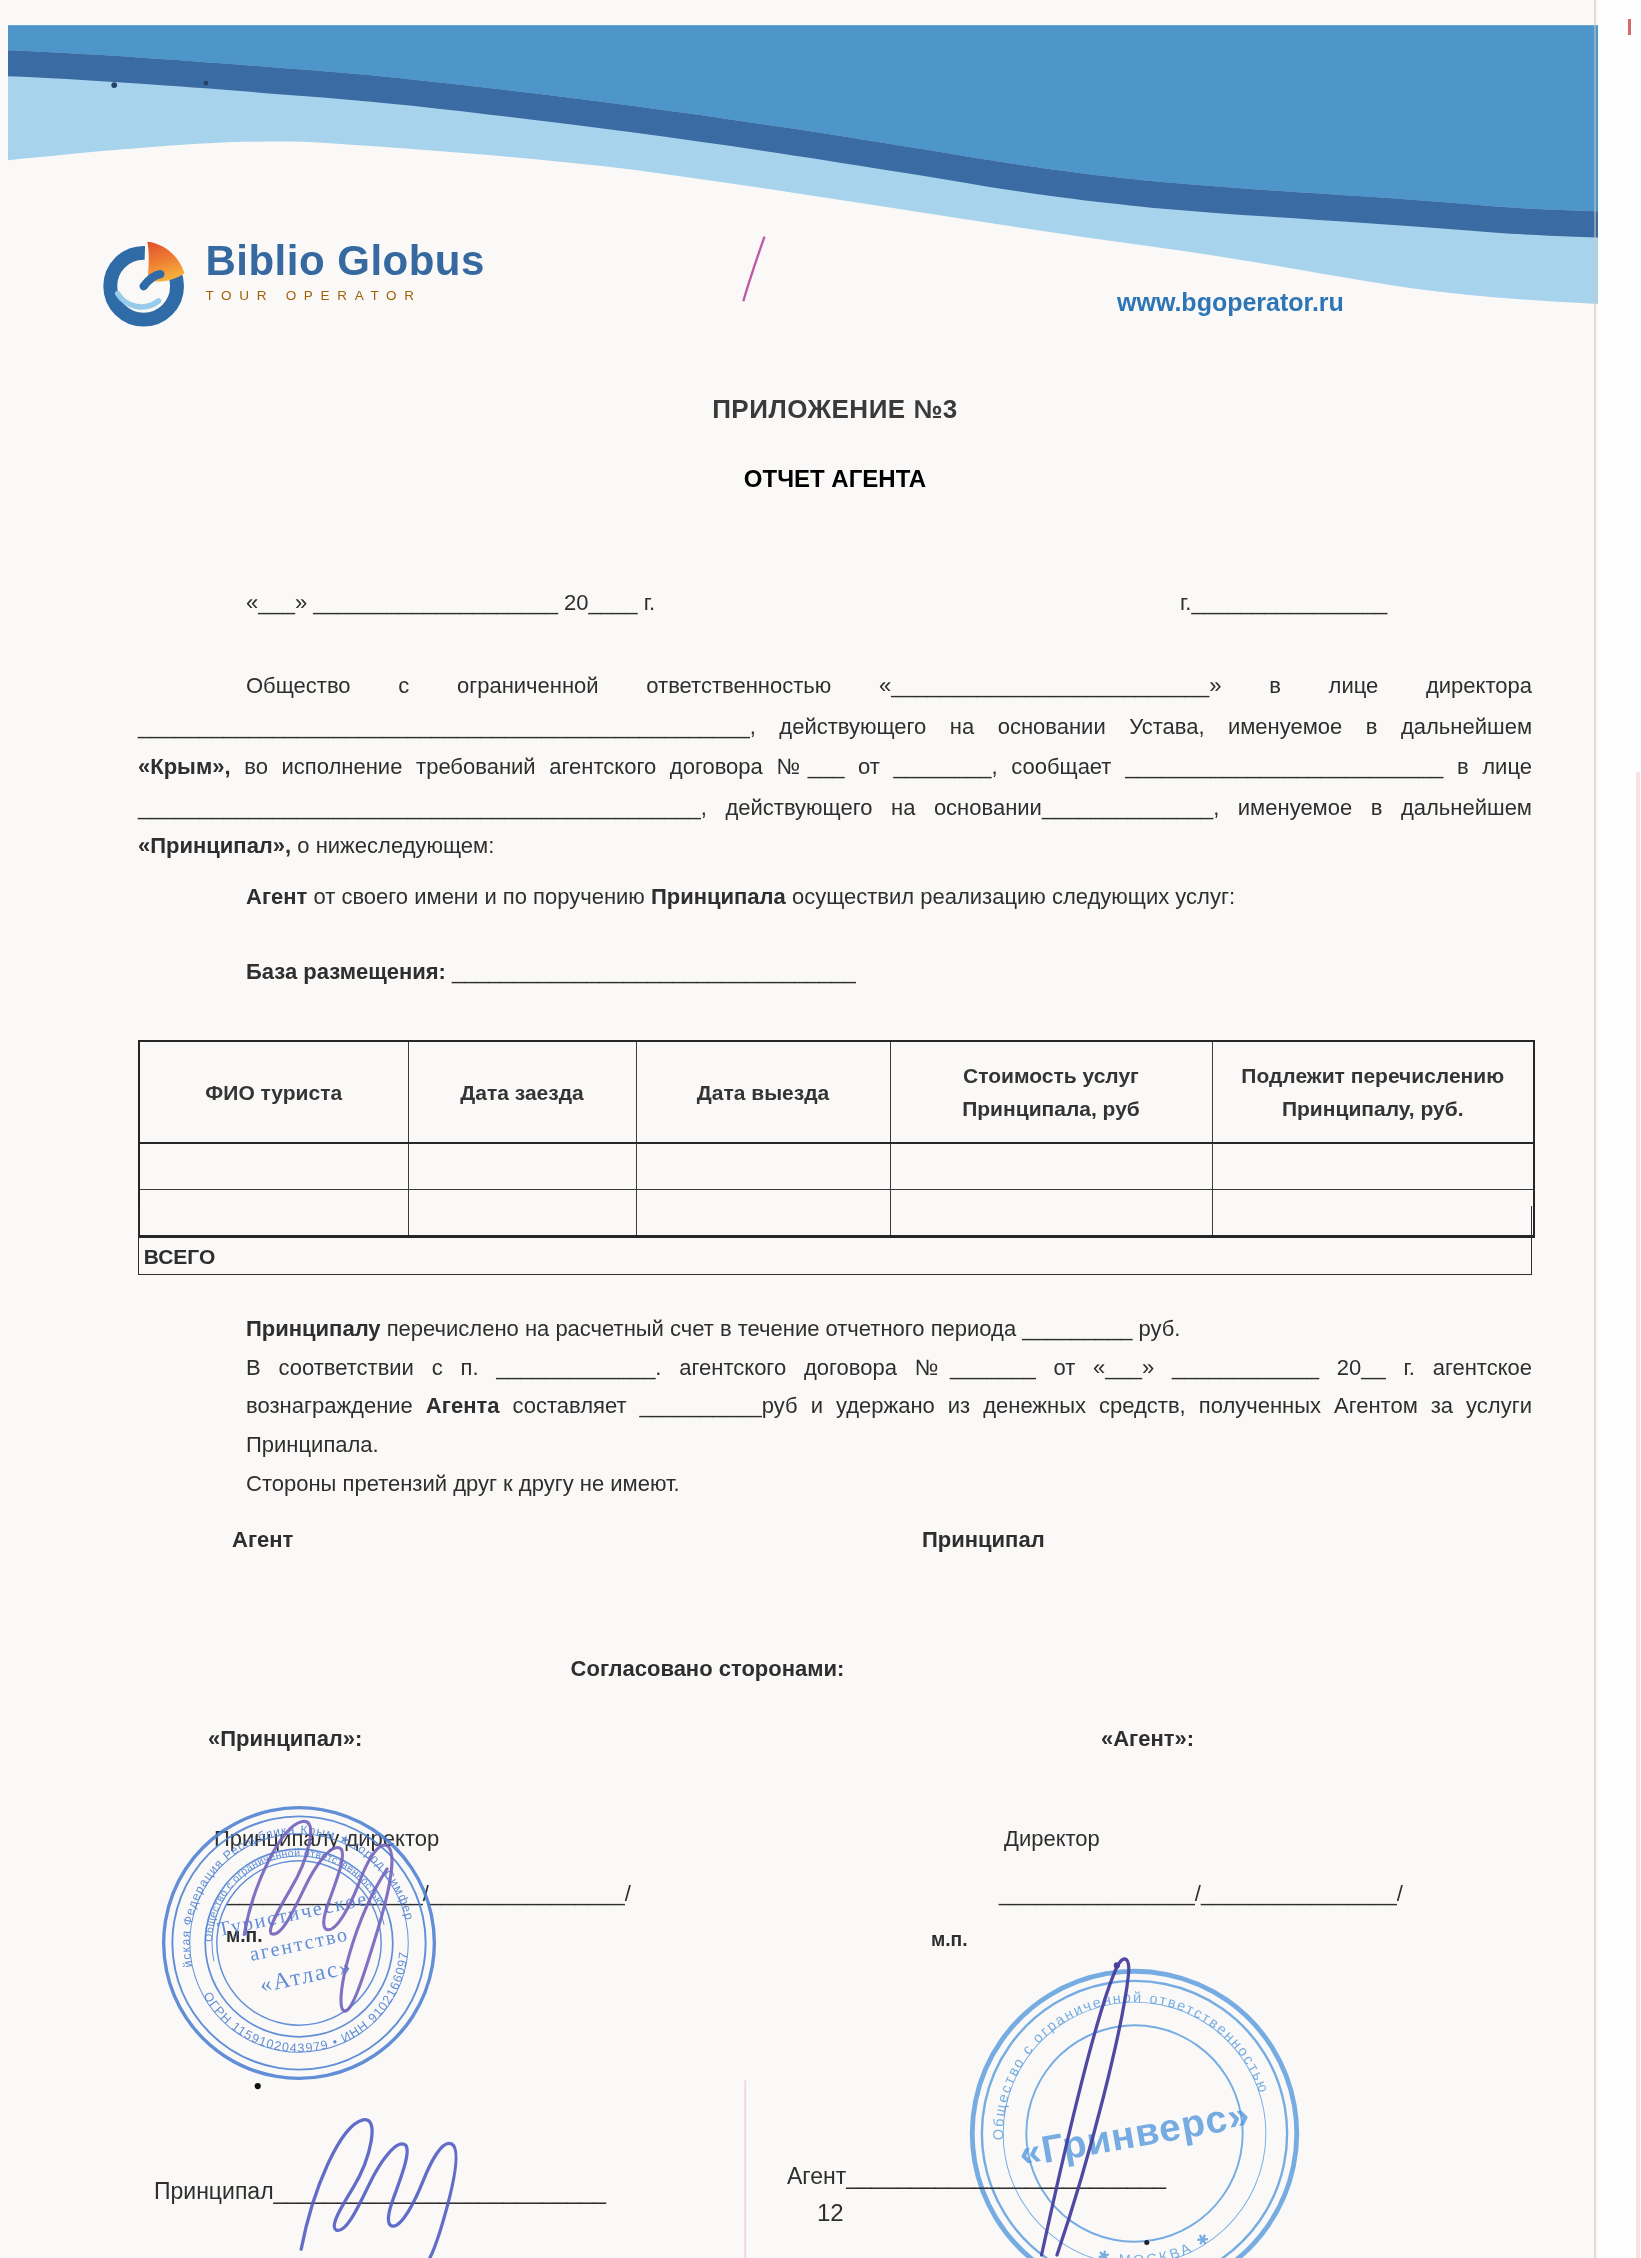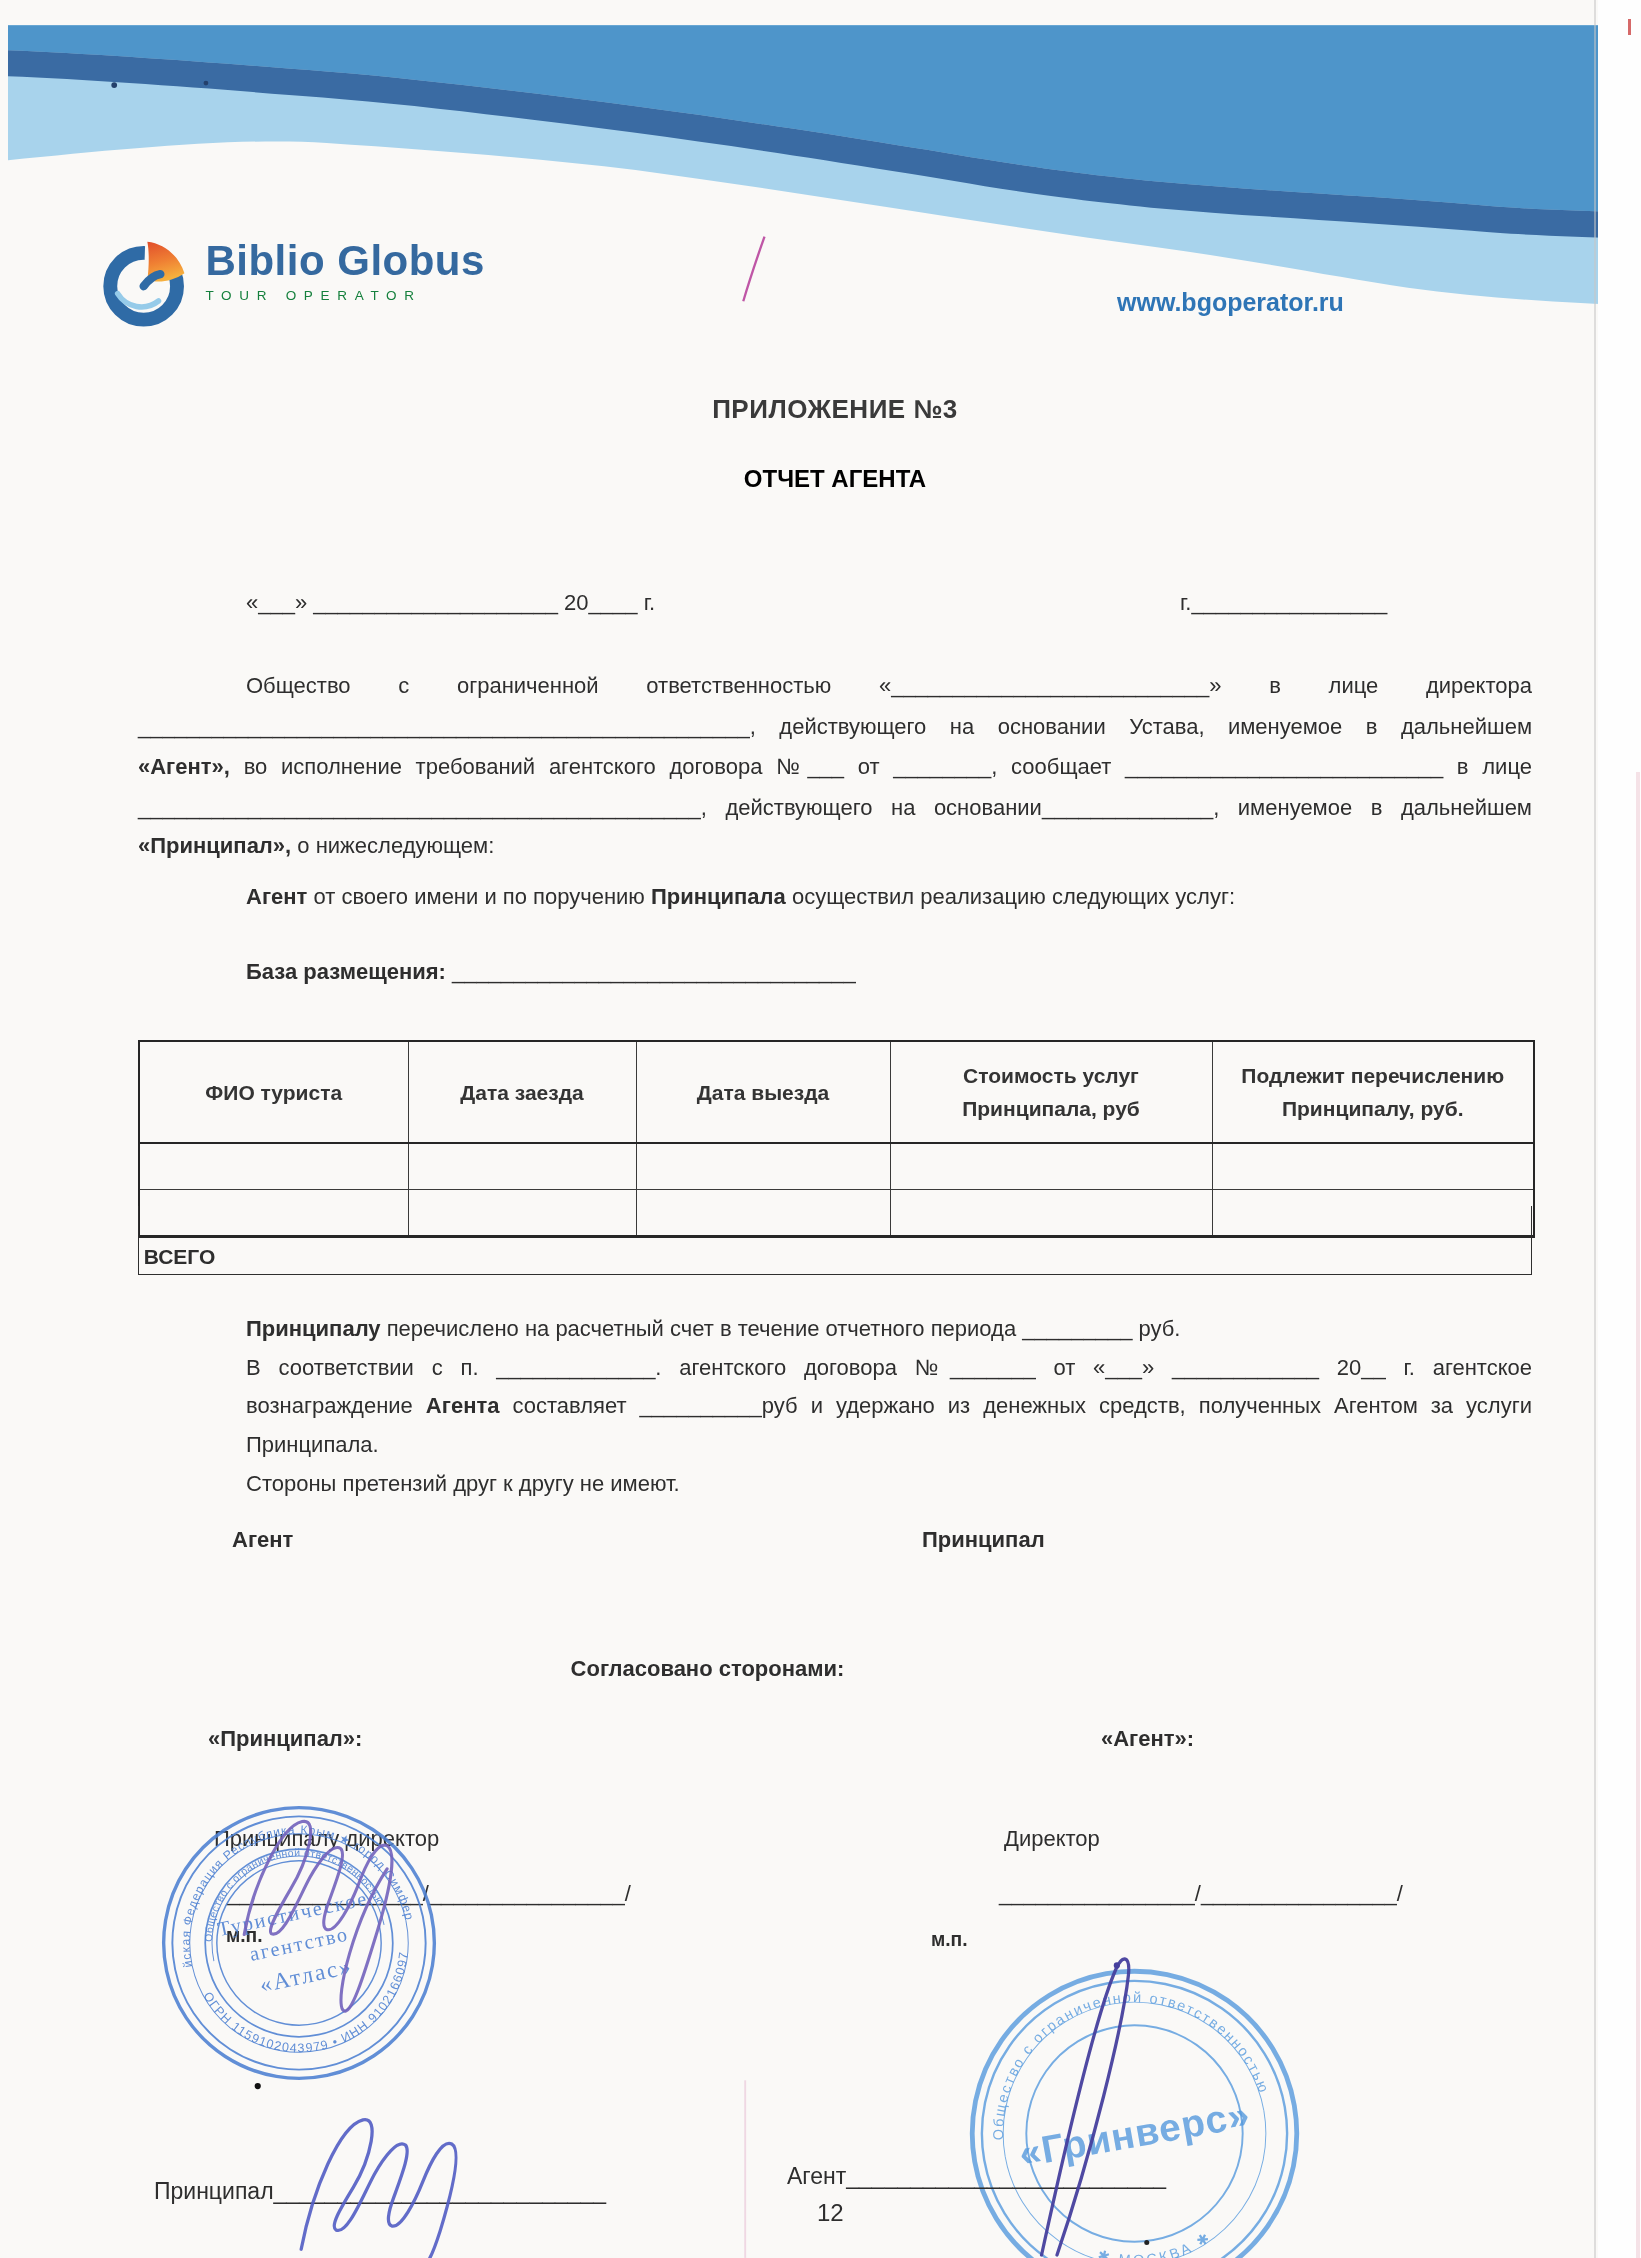--- a/index.html
+++ b/index.html
@@ -6,21 +6,21 @@
   .page{position:relative;width:1641px;height:2258px;margin:0 auto;background:#faf9f7;overflow:hidden;
         font-family:"Liberation Sans","DejaVu Sans",sans-serif;color:#2e2e2e;}
   .abs{position:absolute;}
   .t{font-size:22px;line-height:31px;}
   .jline{text-align:justify;text-align-last:justify;white-space:nowrap;}
   .bold{font-weight:bold;}
   .center{text-align:center;}
   .doc-title{font-size:26px;font-weight:bold;color:#3a3a3a;letter-spacing:0.5px;}
   .doc-sub{font-size:24px;font-weight:bold;color:#000000;}
   .brand-text{font-size:42px;font-weight:bold;color:#35699f;line-height:46px;letter-spacing:0.5px;}
-  .brand-tag{font-size:13.5px;color:#15803d;letter-spacing:7.7px;margin-top:3.9px;}
+  .brand-tag{font-size:13.5px;color:#a16207;letter-spacing:7.7px;margin-top:3.9px;}
   .site{font-size:25px;font-weight:bold;color:#2e75b6;}
   table.svc{border-collapse:collapse;table-layout:fixed;width:1396px;border:2.9px solid #262626;border-bottom:3.9px solid #262626;}
   .svc th{border:1.9px solid #3a3a3a;border-bottom:2.9px solid #262626;font-size:21px;font-weight:bold;color:#343434;
           text-align:center;vertical-align:middle;white-space:pre-line;height:100px;line-height:33px;padding:0 9.7px;}
   .svc td{border:1.9px solid #3a3a3a;height:43px;}
   .total-box{border:1.9px solid #2f2f2f;border-top:none;}
   .total-label{position:absolute;left:4.8px;bottom:4.8px;font-size:21px;font-weight:bold;color:#2e2e2e;margin-top:30px;}
   .mp{font-size:19.3px;font-weight:bold;padding-left:12px;}
   .f24{font-size:23px;}
   .pen{pointer-events:none;}
@@ -73,21 +73,21 @@
   <div class="abs site" style="left:1117px;top:288px;">www.bgoperator.ru</div>
 
   <div class="abs doc-title center" style="left:138px;top:394px;width:1394px;">ПРИЛОЖЕНИЕ №3</div>
   <div class="abs doc-sub center" style="left:138px;top:465px;width:1394px;">ОТЧЕТ АГЕНТА</div>
 
   <div class="abs t" style="left:246px;top:587px;white-space:nowrap;">«___» ____________________  20____  г.</div>
   <div class="abs t" style="left:1180px;top:587px;white-space:nowrap;">г.________________</div>
 
   <div class="abs t jline" style="left:246px;top:670px;width:1286px;">Общество с ограниченной ответственностью «__________________________» в лице директора</div>
   <div class="abs t jline" style="left:138px;top:711px;width:1394px;">__________________________________________________, действующего на основании Устава, именуемое в дальнейшем</div>
-  <div class="abs t jline" style="left:138px;top:751px;width:1394px;"><b>«Агент»,</b><span> во исполнение требований агентского договора №___ от ________, сообщает __________________________ в лице</span></div>
+  <div class="abs t jline" style="left:138px;top:751px;width:1394px;"><b>«Крым»,</b><span> во исполнение требований агентского договора №___ от ________, сообщает __________________________ в лице</span></div>
   <div class="abs t jline" style="left:138px;top:792px;width:1394px;">______________________________________________, действующего на основании______________, именуемое в дальнейшем</div>
   <div class="abs t" style="left:138px;top:830px;width:1394px;white-space:nowrap;"><b>«Принципал»,</b><span> о нижеследующем:</span></div>
 
   <div class="abs t" style="left:246px;top:881px;white-space:nowrap;"><b>Агент</b><span> от своего имени и по поручению </span><b>Принципала</b><span> осуществил реализацию следующих услуг:</span></div>
   <div class="abs t" style="left:246px;top:956px;white-space:nowrap;"><b>База размещения:</b><span> _________________________________</span></div>
 
   <table class="svc abs" style="left:138px;top:1008px;margin-top:32px;">
     <colgroup>
         <col style="width:269px">
         <col style="width:228px">

